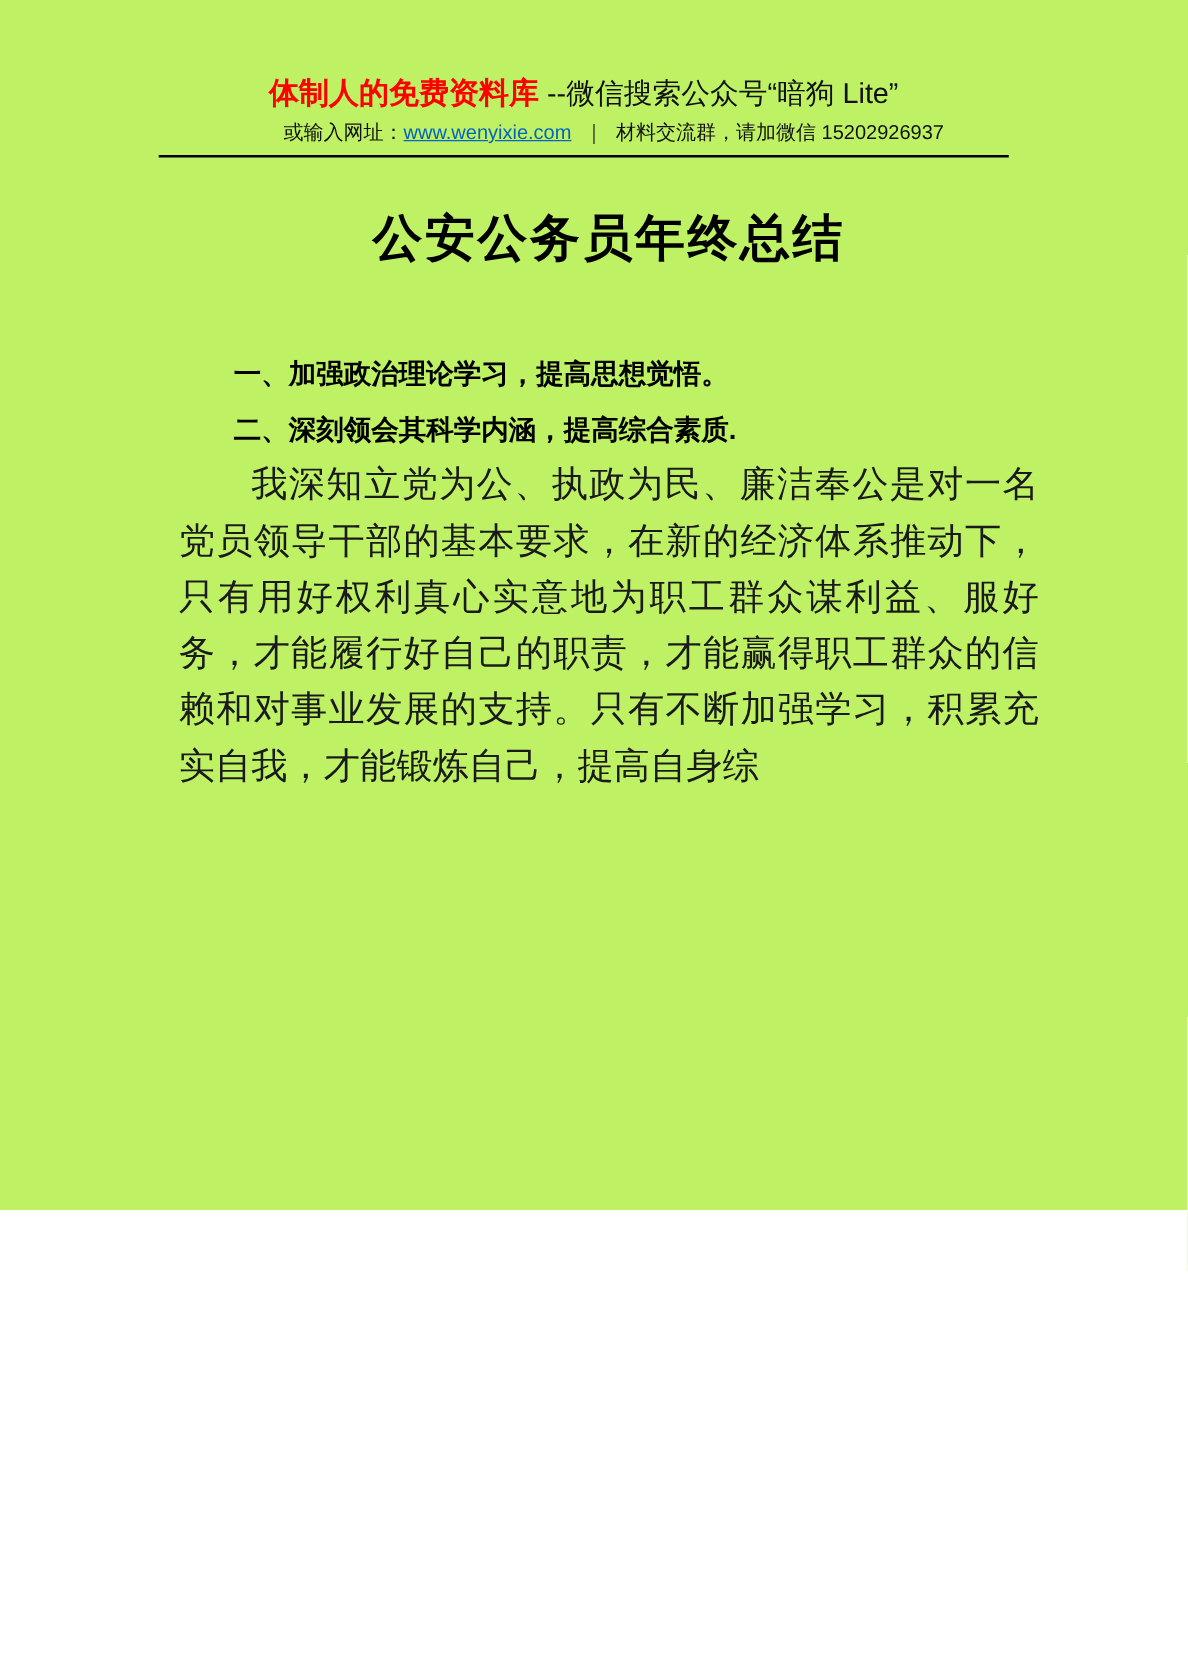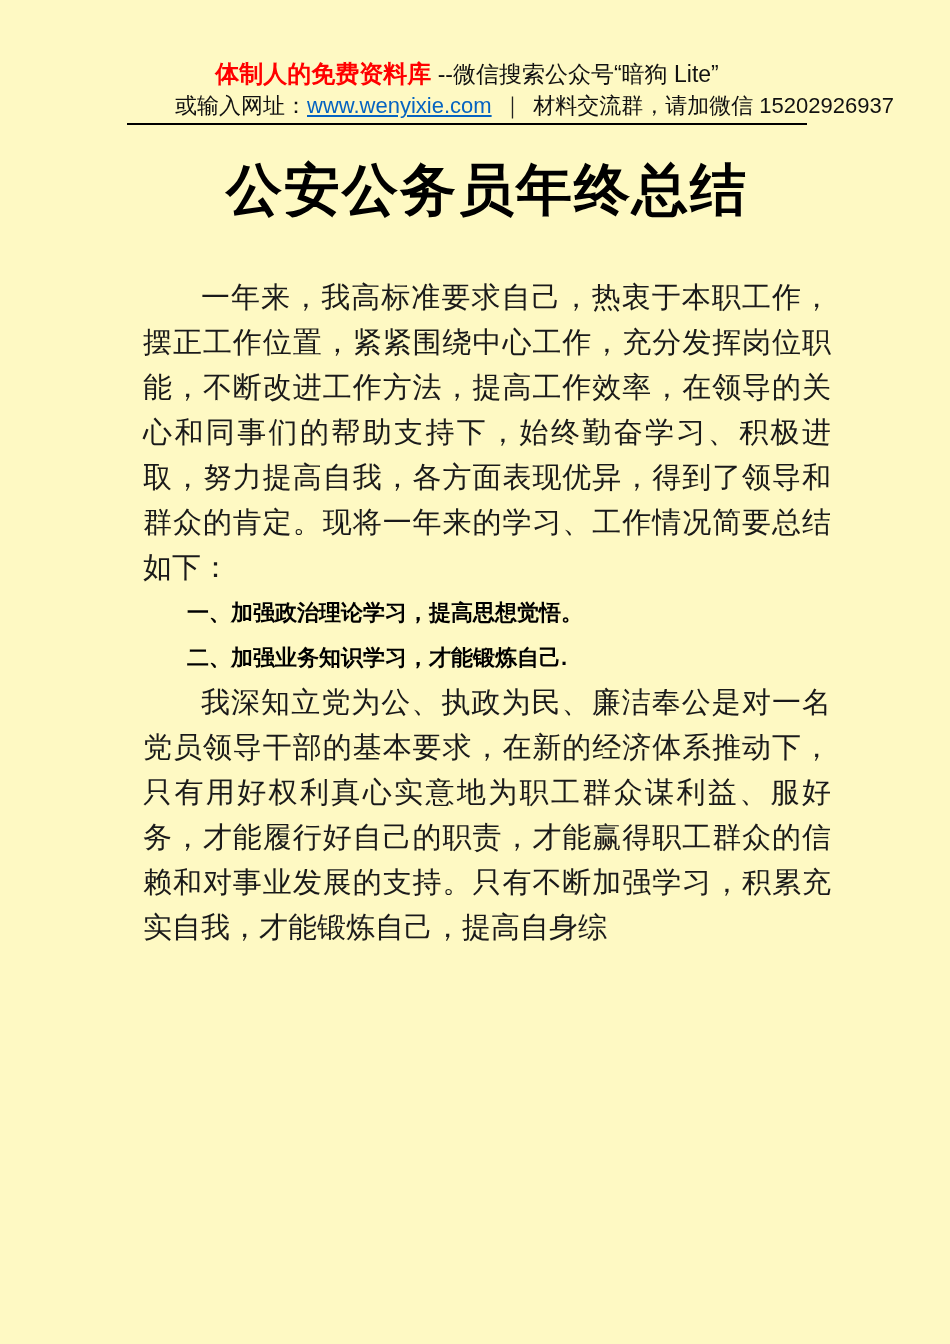--- a/index.html
+++ b/index.html
@@ -10,56 +10,56 @@
   body {
     width: 950px;
     height: 1344px;
     overflow: hidden;
     font-family: "Liberation Serif", "DejaVu Serif", serif;
     color: #1a1a1a;
   }
   .page {
     box-sizing: border-box;
     width: 950px;
-    height: 1344px;
+    height: 968px;
     padding: 58px 119px 0 143px;
     overflow: hidden;
-    background: #fef9c3;
+    background: #bef264;
   }
   
   .doc-header {
     width: 680px;
     margin-left: -16px;
     text-align: center;
     font-family: "Liberation Sans", "DejaVu Sans", sans-serif;
     font-size: 23px;
     line-height: 32px;
     padding-bottom: 1px;
     border-bottom: 2px solid #000000;
     color: #111111;
     white-space: nowrap;
   }
   .brand {
     font-weight: bold;
     font-size: 24px;
   }
-  .h-line2 { font-size: 22px; margin-left: 48px; }
+  .h-line2 { font-size: 16px; margin-left: 48px; }
   .link {
     text-decoration: underline;
     cursor: pointer;
   }
   .sep {
     padding: 0 10px;
     color: #222222;
   }
   
   .title {
     margin: 40px 0 60px 0;
     text-align: center;
-    font-size: 56px;
+    font-size: 40px;
     line-height: 50px;
     font-weight: bold;
     color: #000000;
     letter-spacing: 2px;
     font-family: "Liberation Serif", "DejaVu Serif", serif;
   }
   .body-para {
     margin: 0;
     font-size: 29px;
     line-height: 45px;
@@ -87,22 +87,21 @@
     <div class="h-line1">
       <span class="brand" style="color: rgb(255, 0, 0);">体制人的免费资料库</span><span> --微信搜索公众号“暗狗 Lite”</span>
     </div>
     <div class="h-line2">
       <span>或输入网址：</span><a class="link" style="color: rgb(5, 99, 193);">www.wenyixie.com</a><span class="sep">｜</span><span>材料交流群，请加微信 15202926937</span>
     </div>
   </div>
 
   <h1 class="title">公安公务员年终总结</h1>
 
-  <p class="body-para">一年来，我高标准要求自己，热衷于本职工作，摆正工作位置，紧紧围绕中心工作，充分发挥岗位职能，不断改进工作方法，提高工作效率，在领导的关心和同事们的帮助支持下，始终勤奋学习、积极进取，努力提高自我，各方面表现优异，得到了领导和群众的肯定。现将一年来的学习、工作情况简要总结如下：</p>
 
   <h2 class="heading">一、加强政治理论学习，提高思想觉悟。</h2>
 
 
-  <h2 class="heading">二、加强业务知识学习，才能锻炼自己.</h2>
+  <h2 class="heading">二、深刻领会其科学内涵，提高综合素质.</h2>
 
   <p class="body-para">我深知立党为公、执政为民、廉洁奉公是对一名党员领导干部的基本要求，在新的经济体系推动下，只有用好权利真心实意地为职工群众谋利益、服好务，才能履行好自己的职责，才能赢得职工群众的信赖和对事业发展的支持。只有不断加强学习，积累充实自我，才能锻炼自己，提高自身综</p>
 
 </div>
 
 </body></html>

